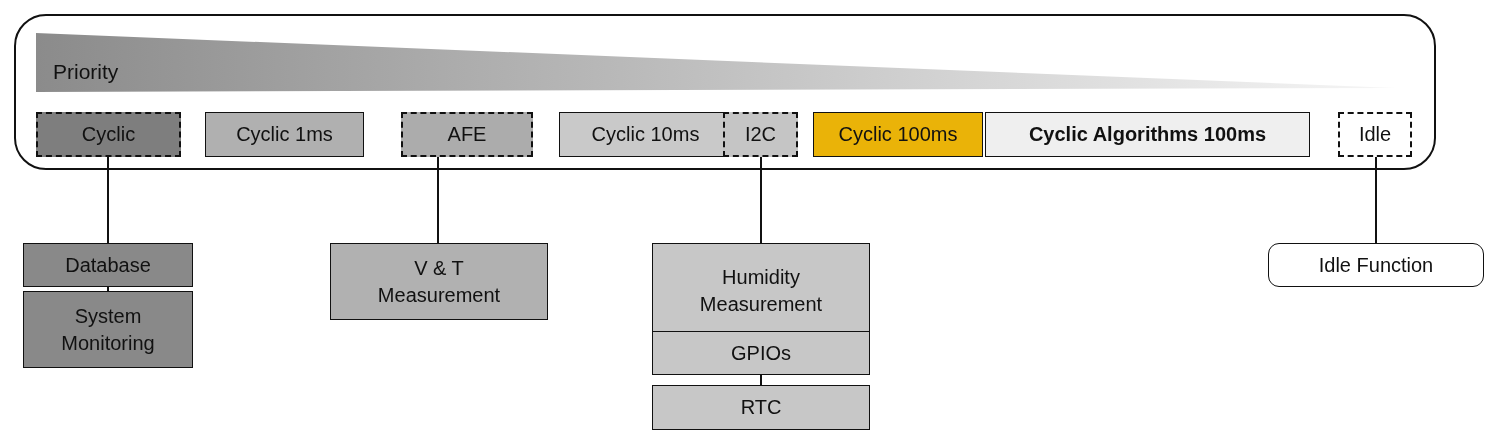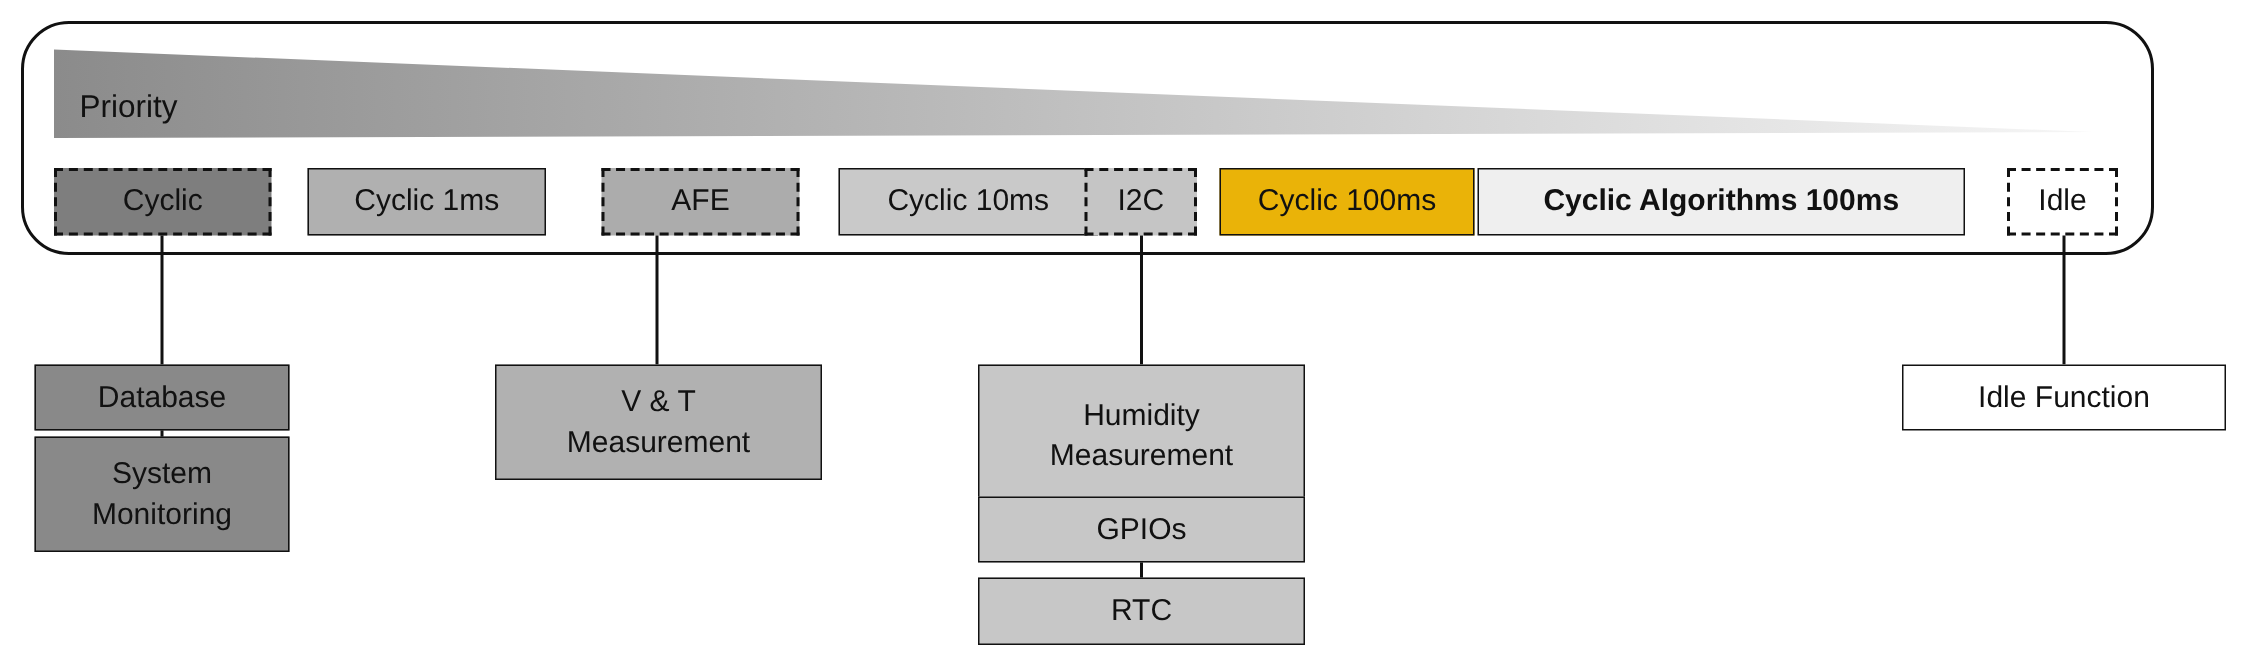--- a/index.html
+++ b/index.html
@@ -105,15 +105,15 @@
 Monitoring</div>
 
   <div class="box thick-solid-border" style="left: 330px; top: 243px; width: 218px; height: 77px; background-color: rgb(177, 177, 177);">V &amp; T
 Measurement</div>
 
   <div class="box thick-solid-border" style="left: 652px; top: 243px; width: 218px; height: 95px; background-color: rgb(199, 199, 199);">Humidity
 Measurement</div>
   <div class="box thick-solid-border" style="left: 652px; top: 331px; width: 218px; height: 44px; background-color: rgb(199, 199, 199);">GPIOs</div>
   <div class="box thick-solid-border" style="left: 652px; top: 385px; width: 218px; height: 45px; background-color: rgb(199, 199, 199); text-align: right;">RTC</div>
 
-  <div class="box solid-border" style="left: 1268px; top: 243px; width: 216px; height: 44px; background-color: rgb(255, 255, 255);">Idle Function</div>
+  <div class="box solid-border" style="left: 1268px; top: 243px; width: 216px; height: 44px; background-color: rgb(255, 255, 255); border-radius: 11px;">Idle Function</div>
 
 </div>
 
 </body></html>

